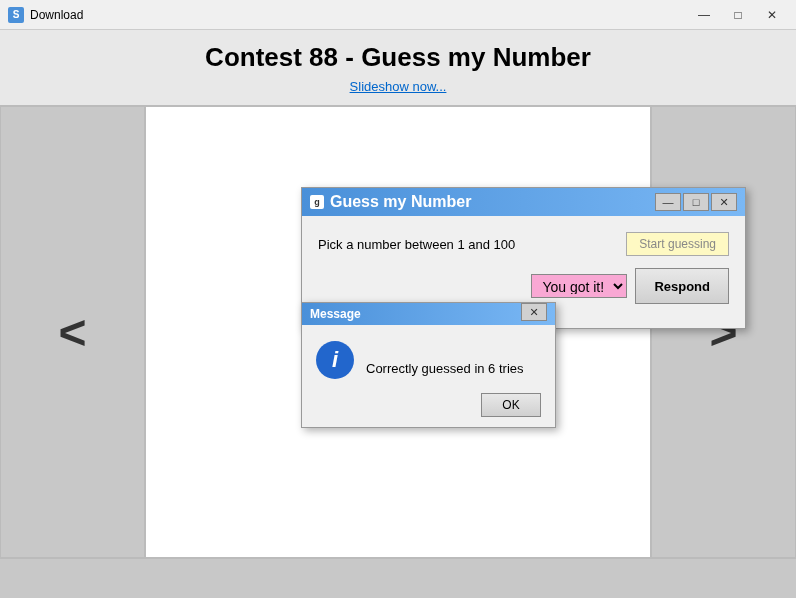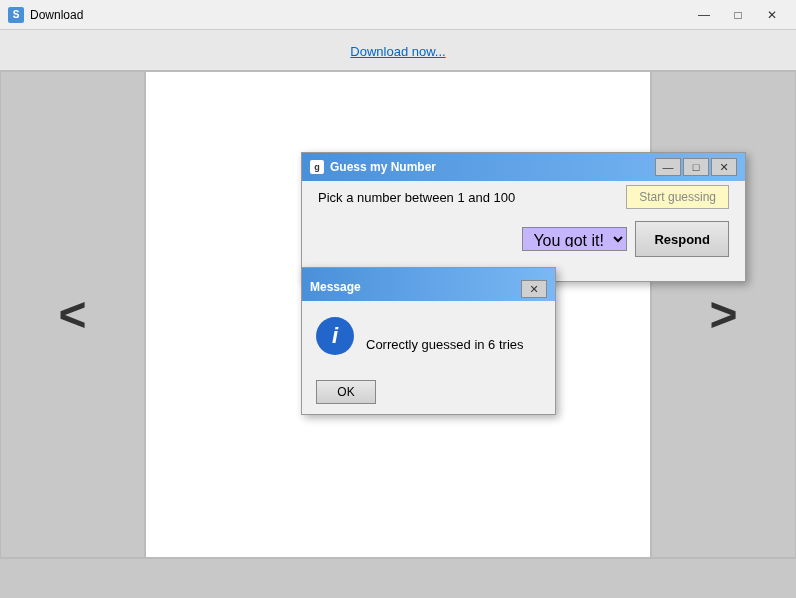--- a/index.html
+++ b/index.html
@@ -146,21 +146,21 @@
       background: #fff;
       border-radius: 2px;
       display: flex;
       align-items: center;
       justify-content: center;
       font-size: 9px;
       color: #333;
       font-weight: bold;
     }
     .dialog-title-text {
-      font-size: 12px;
+      font-size: 16px;
       color: white;
       font-weight: 600;
       flex: 1;
     }
     .dialog-controls {
       display: flex;
       gap: 2px;
     }
     .dialog-btn {
       width: 26px;
@@ -169,21 +169,21 @@
       border: 1px solid #888;
       font-size: 11px;
       cursor: pointer;
       display: flex;
       align-items: center;
       justify-content: center;
       color: #333;
     }
 
     .dialog-body {
-      padding: 4px 16px 12px;
+      padding: 16px 16px 12px;
     }
     .dialog-row {
       display: flex;
       align-items: center;
       margin-bottom: 12px;
     }
     .dialog-label {
       font-size: 13px;
       color: #000;
       flex: 1;
@@ -195,24 +195,24 @@
       font-size: 12px;
       cursor: pointer;
       color: #888;
     }
     .dropdown-container {
       display: flex;
       align-items: center;
       margin-left: auto;
     }
     .dropdown-select {
-      background: #c4b5fd;
+      background: #f9a8d4;
       border: 1px solid #888;
       padding: 3px 6px;
-      font-size: 16px;
+      font-size: 14px;
       height: 24px;
       min-width: 80px;
     }
     .btn-respond {
       background: linear-gradient(to bottom, #e8e8e8, #d0d0d0);
       border: 1px solid #888;
       padding: 4px 18px;
       font-size: 13px;
       font-weight: 600;
       cursor: pointer;
@@ -226,24 +226,24 @@
       top: 195px;
       left: 155px;
       width: 255px;
       background: #f0f0f0;
       border: 1px solid #999;
       box-shadow: 3px 3px 8px rgba(0,0,0,0.3);
       z-index: 20;
     }
     .msg-title-bar {
       display: flex;
-      align-items: flex-start;
+      align-items: flex-end;
       background: linear-gradient(to right, #4a90d9, #7ab8f5);
-      padding: 12px 8px;
-      height: 33px;
+      padding: 4px 8px;
+      height: 22px;
     }
     .msg-title-text {
       font-size: 12px;
       color: white;
       font-weight: 600;
       flex: 1;
     }
     .msg-body {
       padding: 16px 14px 10px;
       display: flex;
@@ -269,22 +269,21 @@
       margin-right: 12px;
       flex-shrink: 0;
     }
     .msg-text {
       font-size: 13px;
       color: #000;
       margin-top: 16px;
     }
     .msg-footer {
       display: flex;
-      justify-content: flex-start;
-      margin-top: 11px;
+      justify-content: flex-end;
     }
     .btn-ok {
       background: linear-gradient(to bottom, #e8e8e8, #d0d0d0);
       border: 1px solid #888;
       padding: 4px 20px;
       font-size: 12px;
       cursor: pointer;
       min-width: 60px;
     }
   </style>
@@ -299,21 +298,22 @@
   <div class="title-bar-controls">
     <button class="title-bar-btn">—</button>
     <button class="title-bar-btn">□</button>
     <button class="title-bar-btn close">✕</button>
   </div>
 </div>
 
 <div class="main-area">
 
   <div class="header">
-    <a>Download now...</a>
+    <h1>Contest 88 - Guess my Number</h1>
+    <a>Slideshow now...</a>
   </div>
 
   <div class="slide-area">
 
     <div class="nav-panel">
       <span>&lt;</span>
     </div>
 
     <div class="slide-content">
 

